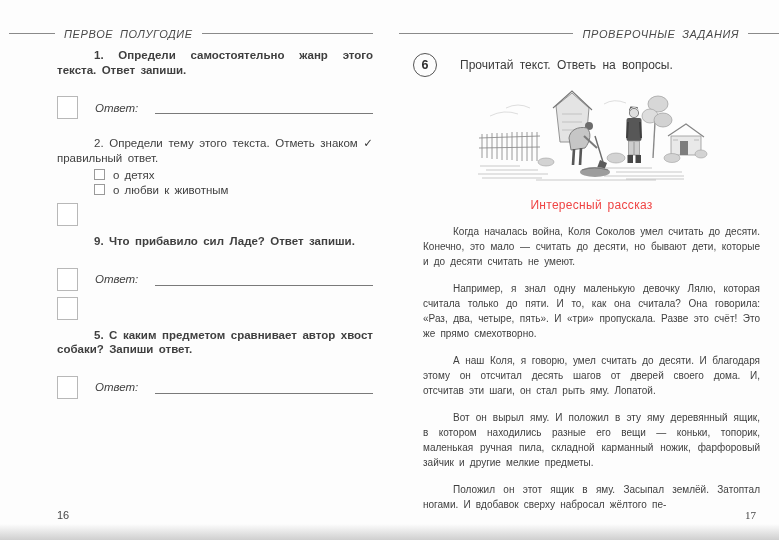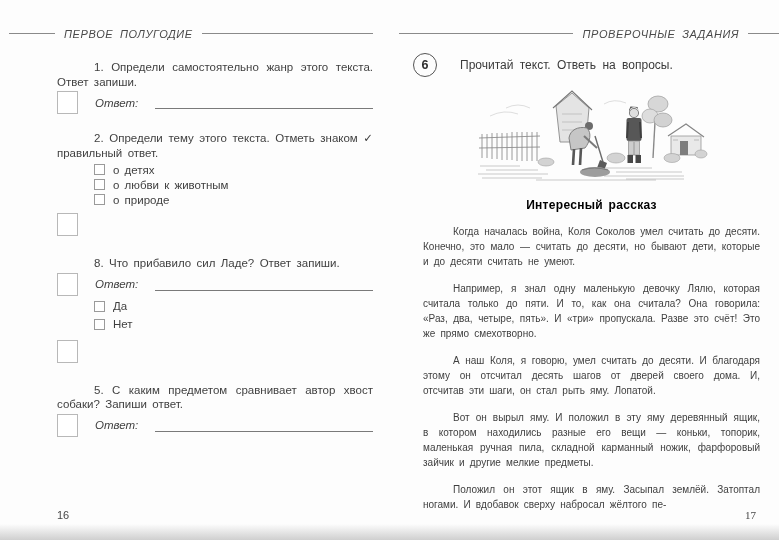--- a/index.html
+++ b/index.html
@@ -27,52 +27,52 @@
   .rule.grow { flex:1; }
   .rule.stub-l { width:46px; margin-left:-48px; }
   .rule.stub-r { width:40px; margin-right:-16px; }
   .rule.long-l { flex:1; margin-left:-12px; }
 
   
   .q {
     margin:0; text-indent:37px; text-align:justify;
     font-size:11.5px; line-height:14.5px; word-spacing:2.2px; color:#3f3f3f;
   }
-  .q.mt1 { margin-top:20px; }
+  .q.mt1 { margin-top:8px;font-weight:bold; }
   .q.mt2 { margin-top:17px; }
 
   .options { margin:2px 0 0 37px; }
   .opt-row { display:flex; align-items:center; gap:8px; height:15px; font-size:11.5px; word-spacing:2px; }
   .opt-row.inline { display:inline-flex; margin-right:104px; }
   .cbox {
     width:9px; height:9px; border:1px solid #9a9a9a; background:#fff;
     flex:none;
   }
   .score-box {
     width:19px; height:21px; border:1px solid #b8b8b8; background:#fff;
     flex:none;
   }
   .score-box.standalone { margin:6px 0 0 0; }
-  .answer-row { display:flex; align-items:center; gap:17px; margin-top:2px; }
+  .answer-row { display:flex; align-items:center; gap:17px; margin-top:19px; }
   .answer-label { font-style:italic; font-size:11.5px; color:#3f3f3f; }
   .answer-line { width:224px; height:12px; border-bottom:1px solid #7a7a7a; }
 
   
   .task-row { display:flex; align-items:center; gap:23px; margin:13px 0 0 2px; }
   .task-circle {
     width:22px; height:22px; border:1.4px solid #555; border-radius:50%;
     display:flex; align-items:center; justify-content:center;
     font-weight:bold; font-size:12.5px; color:#2e2e2e; flex:none;
   }
   .task-text { font-size:12px; word-spacing:3px; color:#3a3a3a; }
 
   .illustration-wrap { width:232px; margin:9px auto 0 auto; }
   .story-title {
-    text-align:center; font-weight:bold; font-size:12px;
-    word-spacing:2px; letter-spacing:0.3px; color:#000000;
+    text-align:center; font-weight:normal; font-size:12px;
+    word-spacing:2px; letter-spacing:0.3px; color:#ef4444;
     margin:11px 0 5px 0;
   }
   .story p {
     margin:12px; font-size:10px; line-height:15px;
     text-indent:30px; text-align:justify; word-spacing:2.4px; color:#3f3f3f;
   }
 
   .page-number {
     position:absolute; bottom:3px; font-size:11px; color:#474747;
   }
@@ -109,47 +109,33 @@
 
     <div class="options">
       <div class="opt-row">
         <span class="cbox"></span>
         <span>о детях</span>
       </div>
       <div class="opt-row">
         <span class="cbox"></span>
         <span>о любви к животным</span>
       </div>
-      <div class="opt-row">
-        <span class="cbox"></span>
-        <span>о природе</span>
-      </div>
     </div>
 
     <div class="score-box standalone"></div>
 
-    <p class="q mt1">8. Что прибавило сил Ладе? Ответ запиши.</p>
+    <p class="q mt1">9. Что прибавило сил Ладе? Ответ запиши.</p>
 
     <div class="answer-row">
       <span class="score-box"></span>
       <span class="answer-label">Ответ:</span>
       <span class="answer-line"></span>
     </div>
 
 
-    <div class="options">
-      <div class="opt-row inline">
-        <span class="cbox"></span>
-        <span>Да</span>
-      </div>
-      <div class="opt-row inline">
-        <span class="cbox"></span>
-        <span>Нет</span>
-      </div>
-    </div>
 
     <div class="score-box standalone"></div>
 
     <p class="q mt1">5. С каким предметом сравнивает автор хвост собаки? Запиши ответ.</p>
 
     <div class="answer-row">
       <span class="score-box"></span>
       <span class="answer-label">Ответ:</span>
       <span class="answer-line"></span>
     </div>

